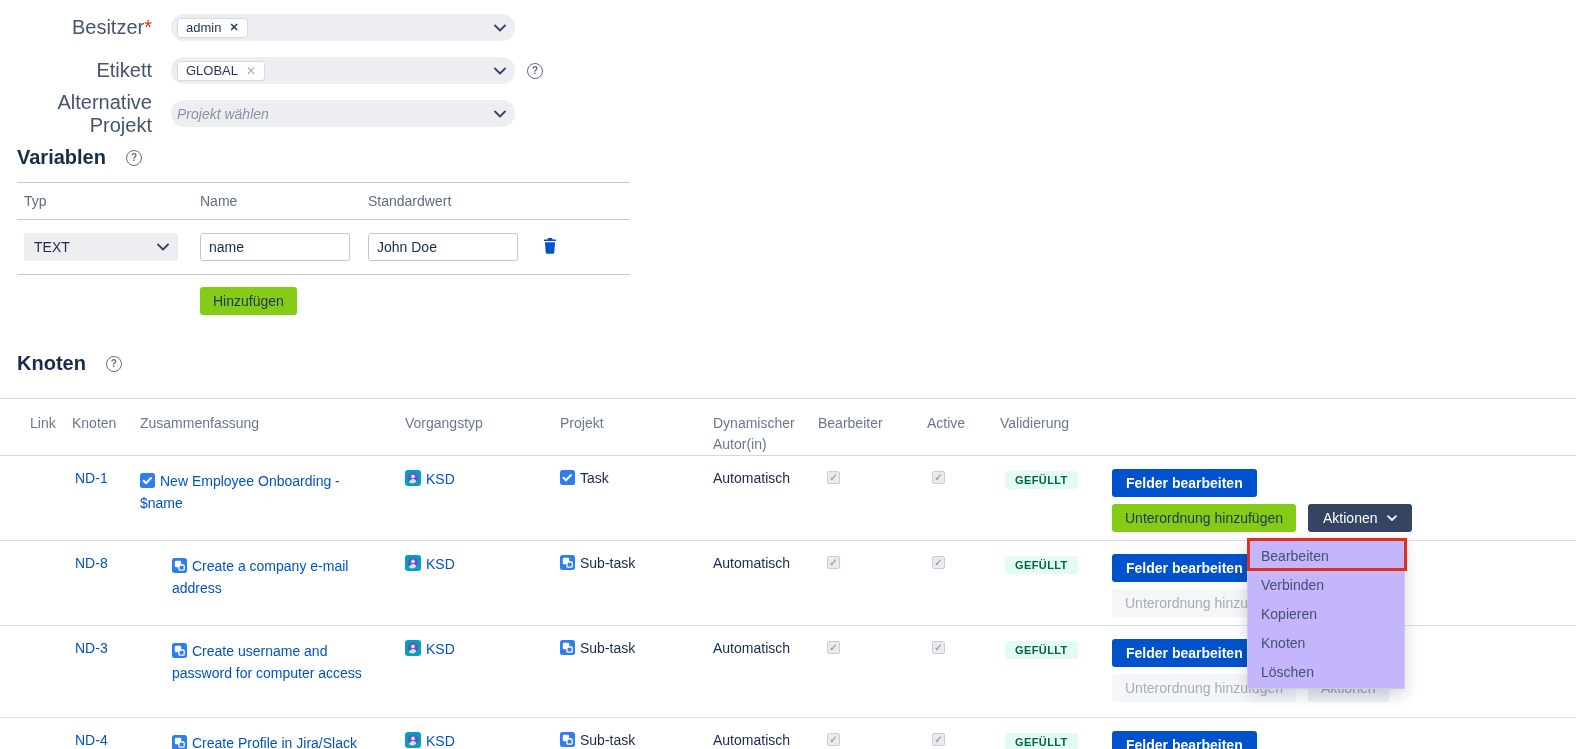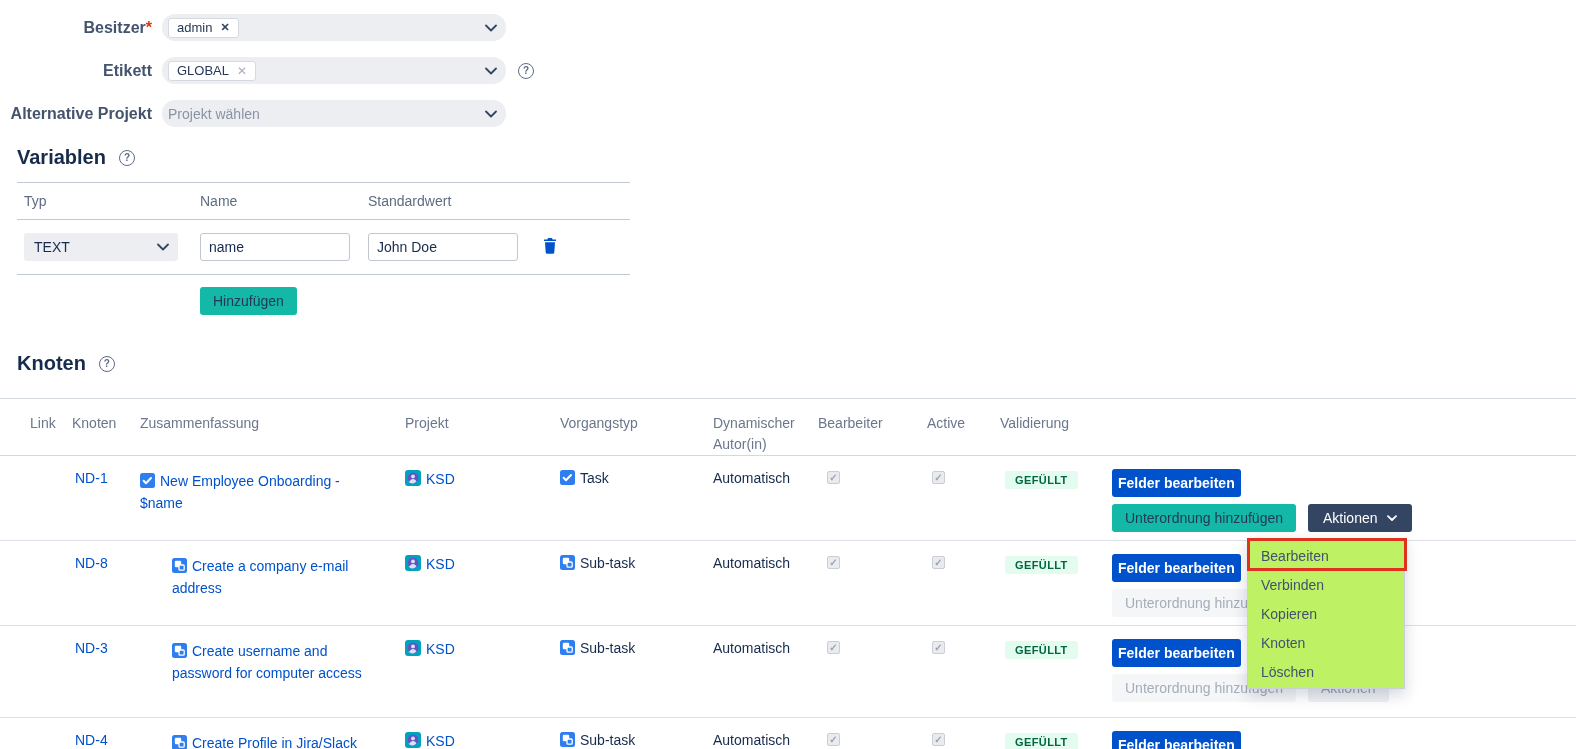--- a/index.html
+++ b/index.html
@@ -5,55 +5,55 @@
   * { margin:0; padding:0; box-sizing:border-box; }
   html,body { background:#fff; }
   .screen {
     position:relative; width:1576px; height:749px; overflow:hidden;
     background:#fff; color:#172B4D;
     font-family:"Liberation Sans", sans-serif; font-size:14px;
   }
   
   .form-area { position:absolute; top:14px; left:0; }
   .frow { display:flex; align-items:center; height:27px; margin-bottom:16px; }
-  .flabel { width:152px; text-align:right; margin-right:10px; color:#44546F; font-weight:700; font-size:16px; }
+  .flabel { width:152px; text-align:right; margin-right:19px; color:#44546F; font-weight:400; font-size:20px; }
   .req { color:#DE350B; }
   .fselect { position:relative; width:344px; height:27px; background:#ECEEF2; border-radius:13px;
              display:flex; align-items:center; padding:0 30px 0 6px;text-align:right; }
   .chip { background:#fff; border:1px solid #D6DAE0; border-radius:3px; height:20px;
           display:inline-flex; align-items:center; gap:8px; padding:0 8px; font-size:13px; color:#253858; }
   .chip .x { font-size:11px; font-weight:700; color:#344563; line-height:1; cursor:pointer; }
   .chip .x.light { color:#A9B0BC; font-weight:400; font-size:12px; }
   .sel-chevron { position:absolute; right:9px; top:10px; }
-  .placeholder { color:#8993A4; }
+  .placeholder { color:#8993A4;font-style:italic; }
   .qicon { width:16px; height:16px; border:1.5px solid #5E6C84; border-radius:50%;
            display:inline-flex; align-items:center; justify-content:center;
            font-size:10px; font-weight:700; color:#5E6C84; flex:0 0 auto; }
   .after-sel { margin-left:12px; }
   
-  .sec-title { display:flex; align-items:center; gap:13px; font-size:20px; font-weight:700; color:#172B4D;text-align:center; }
+  .sec-title { display:flex; align-items:center; gap:20px; font-size:20px; font-weight:700; color:#172B4D;text-align:center; }
   
   .variablen { position:absolute; top:146px; left:17px; width:613px; }
   .vtable { margin-top:13px; border-top:1px solid #C3C9D2; }
   .vhead { display:grid; grid-template-columns:176px 168px 150px 1fr; padding:10px 0 10px 7px;
            color:#5E6C84; border-bottom:1px solid #C3C9D2; }
   .vrow  { display:grid; grid-template-columns:176px 168px 150px 1fr; padding:13px 0 13px 7px;
            border-bottom:1px solid #C3C9D2; align-items:center; }
   .vselect { position:relative; width:154px; height:28px; background:#ECEEF2; border-radius:3px;
              display:flex; align-items:center; padding:0 26px 0 10px; color:#172B4D; }
   .vinput { width:150px; height:28px; border:1px solid #C1C7D0; border-radius:3px; padding:0 8px;
             font-family:"Liberation Sans",sans-serif; font-size:14px; color:#172B4D; background:#fff; }
   .trash-btn { margin-left:22px; background:none; border:none; cursor:pointer; padding:2px; }
   .add-row { margin-top:12px; padding-left:183px; }
   .btn { border:none; border-radius:3px; height:28px; font-family:"Liberation Sans",sans-serif;
          font-size:14px; cursor:pointer; display:inline-flex; align-items:center; }
-  .btn-subtle { background:#14b8a6; color:#253858; padding:0 13px; }
+  .btn-subtle { background:#84cc16; color:#253858; padding:0 13px; }
   .btn-subtle.disabled { color:#A5ADBA; background:#F5F6F8; cursor:default; }
   .btn-subtle.half-disabled { color:#97A0AF; background:#EEF0F3; cursor:default; }
-  .btn-primary { background:#0052CC; color:#fff; font-weight:700; padding:0 6px; }
+  .btn-primary { background:#0052CC; color:#fff; font-weight:700; padding:0 14px; }
   .btn-dark { background:#344563; color:#fff; padding:0 15px; gap:9px; }
   
   .knoten-title { position:absolute; top:352px; left:17px; }
   .ktable { position:absolute; top:398px; left:0; width:1576px; border-top:1px solid #D4D9E0; }
   .krow { display:grid; grid-template-columns:30px 42px 68px 265px 155px 153px 105px 109px 73px 112px 1fr; }
   .khead { height:57px; color:#6B778C; border-bottom:1px solid #D4D9E0; }
   .khead > div { padding-top:14px; line-height:21px; padding-right:8px; }
   .kr { border-bottom:1px solid #DCE0E6; }
   .h-r1 { height:85px; } .h-r2 { height:85px; } .h-r3 { height:92px; } .h-r4 { height:100px; }
   .cell { padding-top:14px; }
@@ -68,21 +68,21 @@
   .dcheck { width:13px; height:13px; background:#E9EBEF; border:1px solid #C9CED6; border-radius:2px;
             display:flex; align-items:center; justify-content:center; color:#9AA3B0;
             font-size:10px; font-weight:700; line-height:1; }
   .c-badge { padding-top:15px; padding-left:5px; }
   .lozenge { display:inline-block; background:#E3FCEF; color:#006644; font-size:11px; font-weight:700;
              letter-spacing:.4px; padding:3px 10px; border-radius:3px; }
   .c-actions { padding-top:13px; }
   .actions-stack { display:flex; flex-direction:column; gap:7px; align-items:flex-start; }
   .actions-row { display:flex; gap:12px;border-radius:12px; }
   
-  .menu { position:absolute; left:1247px; top:538px; width:158px; background:#bef264;
+  .menu { position:absolute; left:1247px; top:538px; width:158px; background:#c4b5fd;
           border:1px solid #CBD0D8; box-shadow:0 6px 14px rgba(9,30,66,.18); z-index:10; padding:2px 0; }
   .menu-item { height:29px; display:flex; align-items:center; padding-left:13px; color:#42526E; cursor:pointer; }
   .annotation { position:absolute; left:-1px; top:-1px; width:160px; height:33px;
                 border:3px solid #E0301E; z-index:11; pointer-events:none; }
 </style>
 </head>
 <body>
 
 <svg width="0" height="0" style="position:absolute">
   <defs>
@@ -181,22 +181,22 @@
     <span class="qicon">?</span>
   </div>
 
   <div class="ktable">
 
     <div class="krow khead">
       <div></div>
       <div>Link</div>
       <div>Knoten</div>
       <div>Zusammenfassung</div>
+      <div>Vorgangstyp</div>
       <div>Projekt</div>
-      <div>Vorgangstyp</div>
       <div>Dynamischer Autor(in)</div>
       <div>Bearbeiter</div>
       <div>Active</div>
       <div>Validierung</div>
       <div></div>
     </div>
 
     <div class="krow kr h-r1">
       <div></div>
         <div></div>

